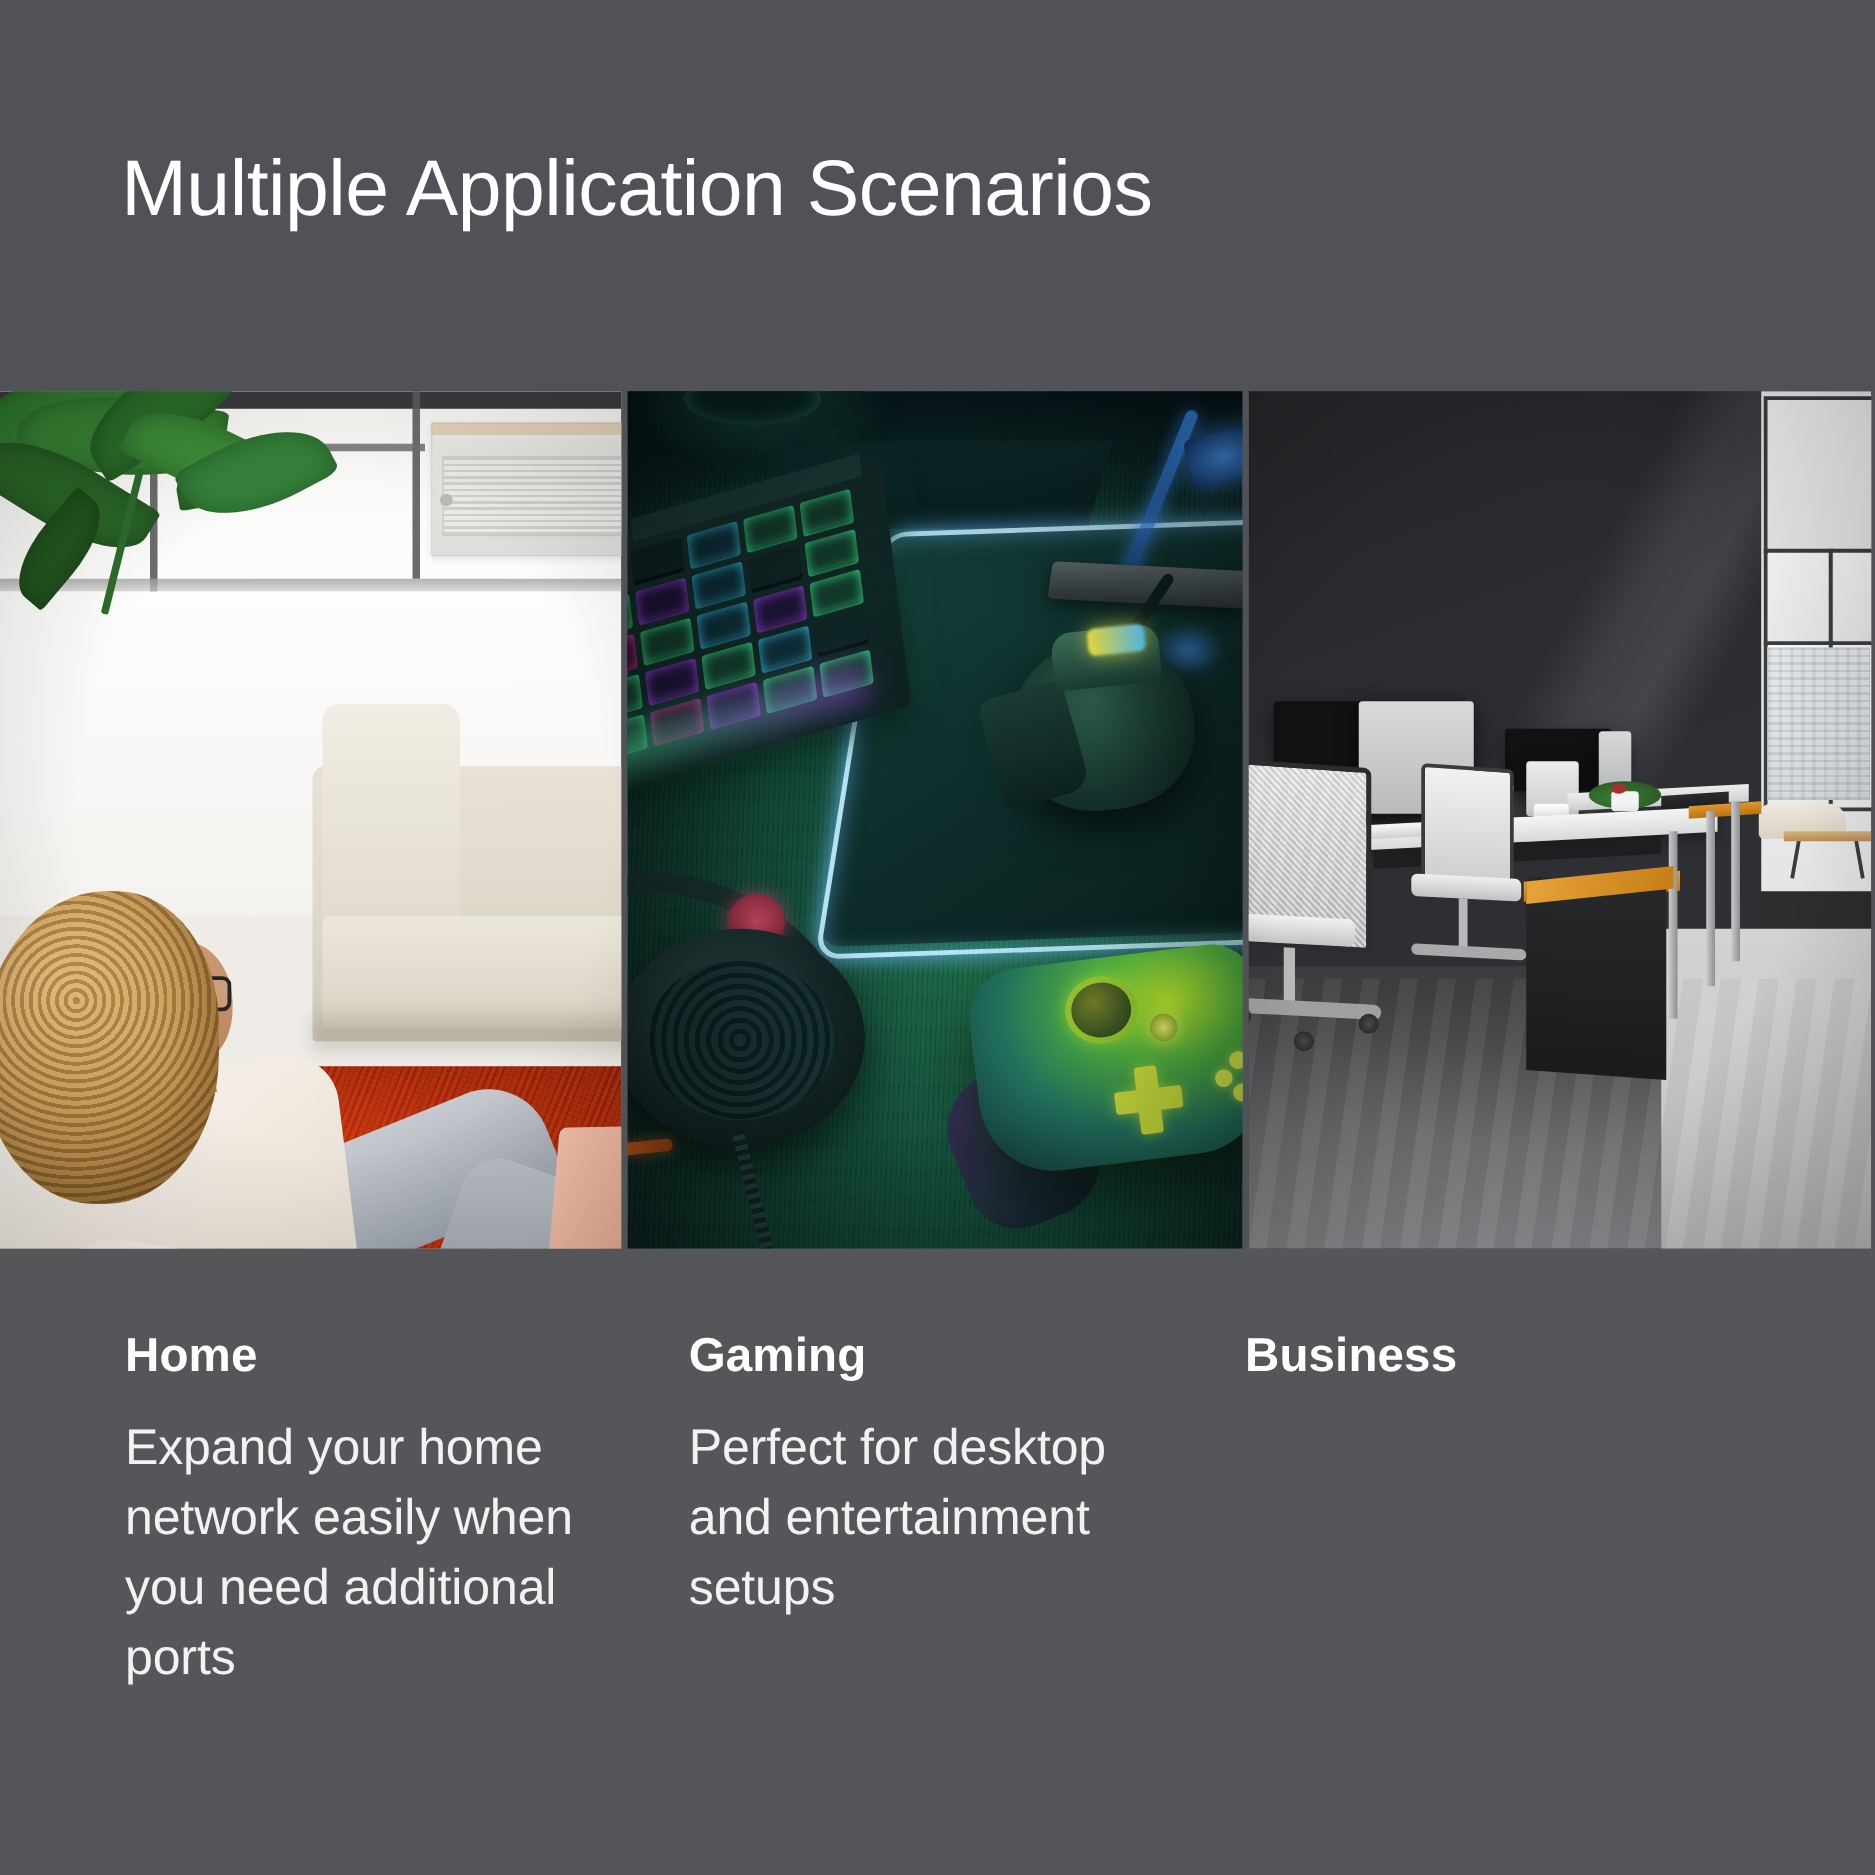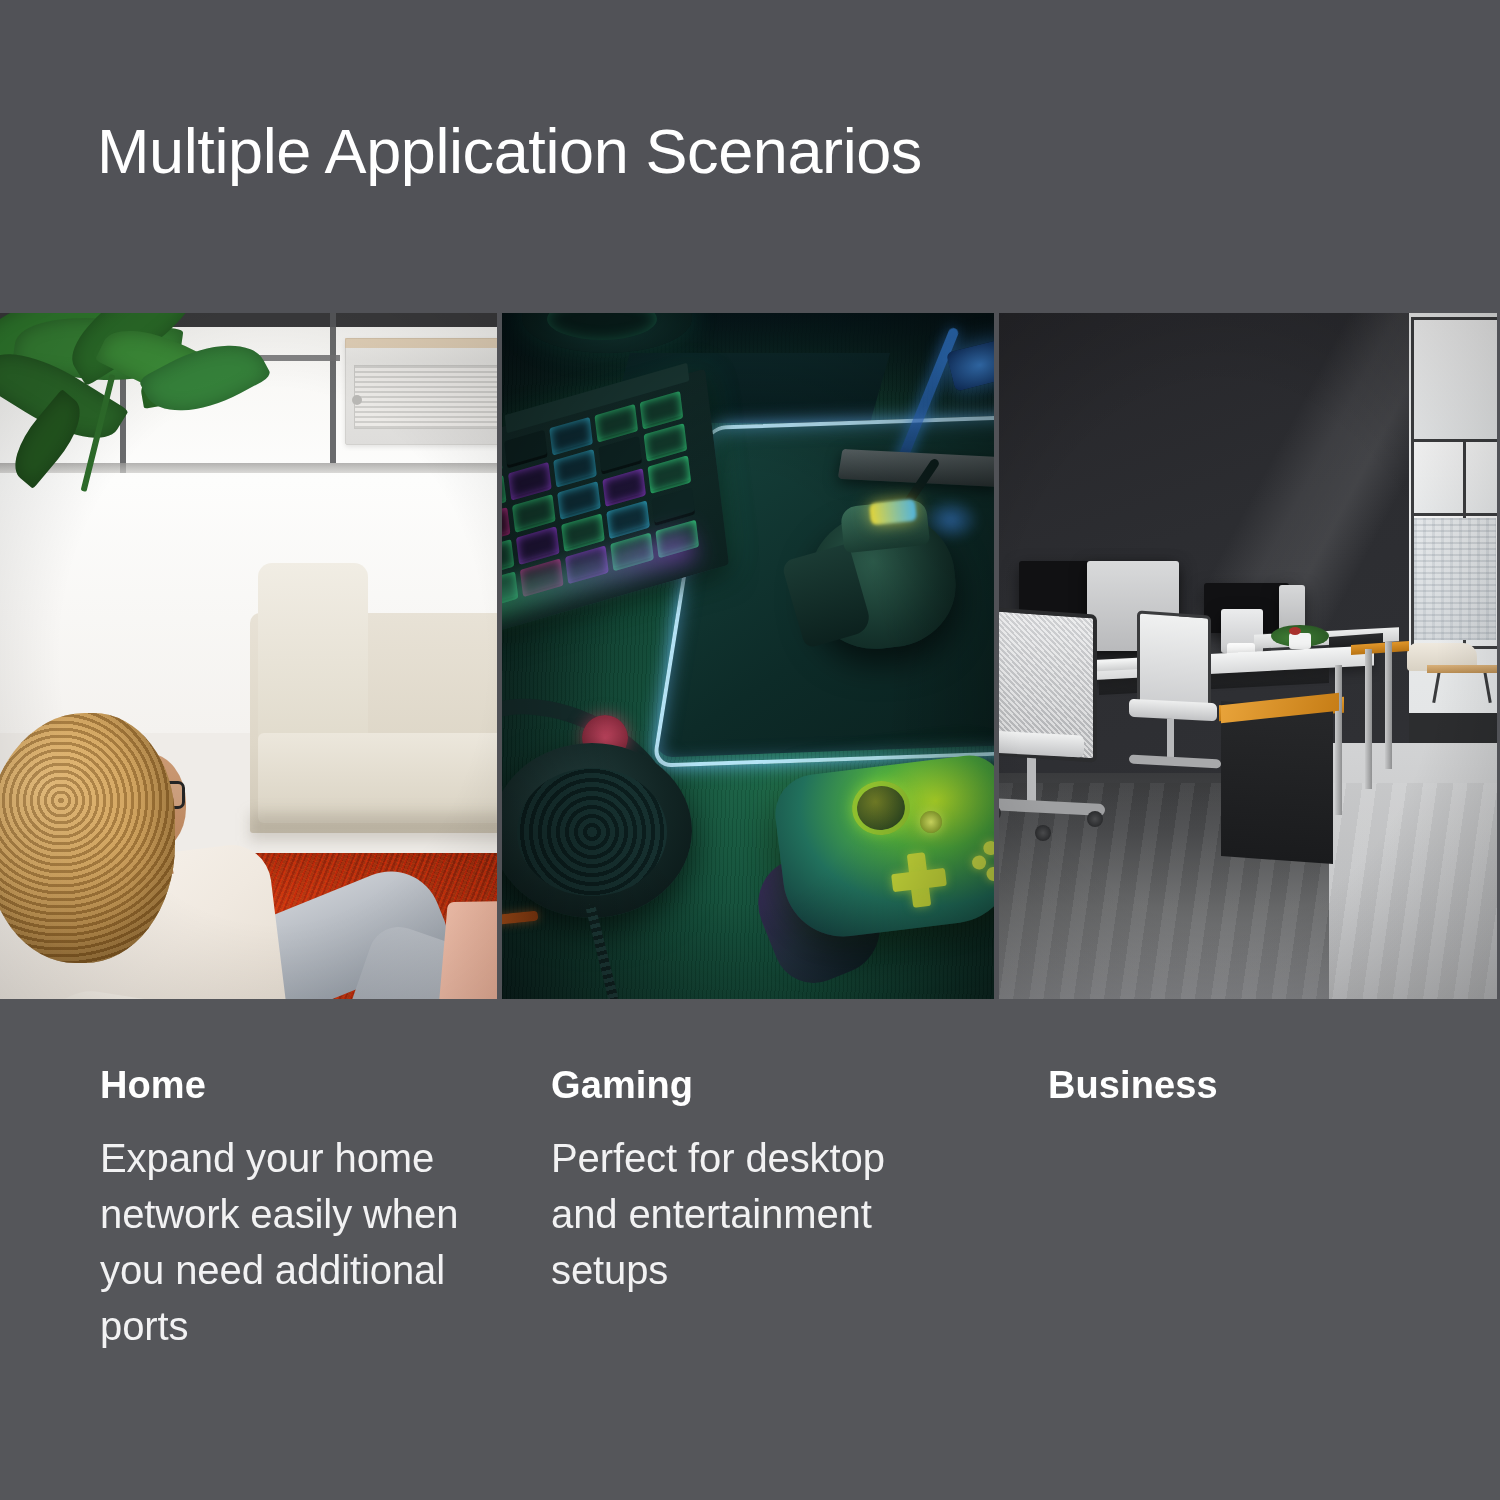--- a/index.html
+++ b/index.html
@@ -581,21 +581,21 @@
   }
 
   
   .captions{
     position:absolute;left:0;top:999px;width:1500px;height:501px;
     background:#55565a;
   }
   .cap-col{position:absolute;top:0;}
   .cap-col.c1{left:100px;width:390px;}
   .cap-col.c2{left:551px;width:370px;}
-  .cap-col.c3{left:1048px;width:400px;}
+  .cap-col.c3{left:996px;width:400px;}
   .cap-head{
     font-size:38px;font-weight:bold;color:#ffffff;
     margin:0;padding-top:67px;line-height:1.05;letter-spacing:.1px;
   }
   .cap-body{
     font-size:40px;font-weight:300;color:#f2f2f3;
     margin:0;padding-top:24px;line-height:56px;letter-spacing:-.1px;
   }
 </style>
 </head>

